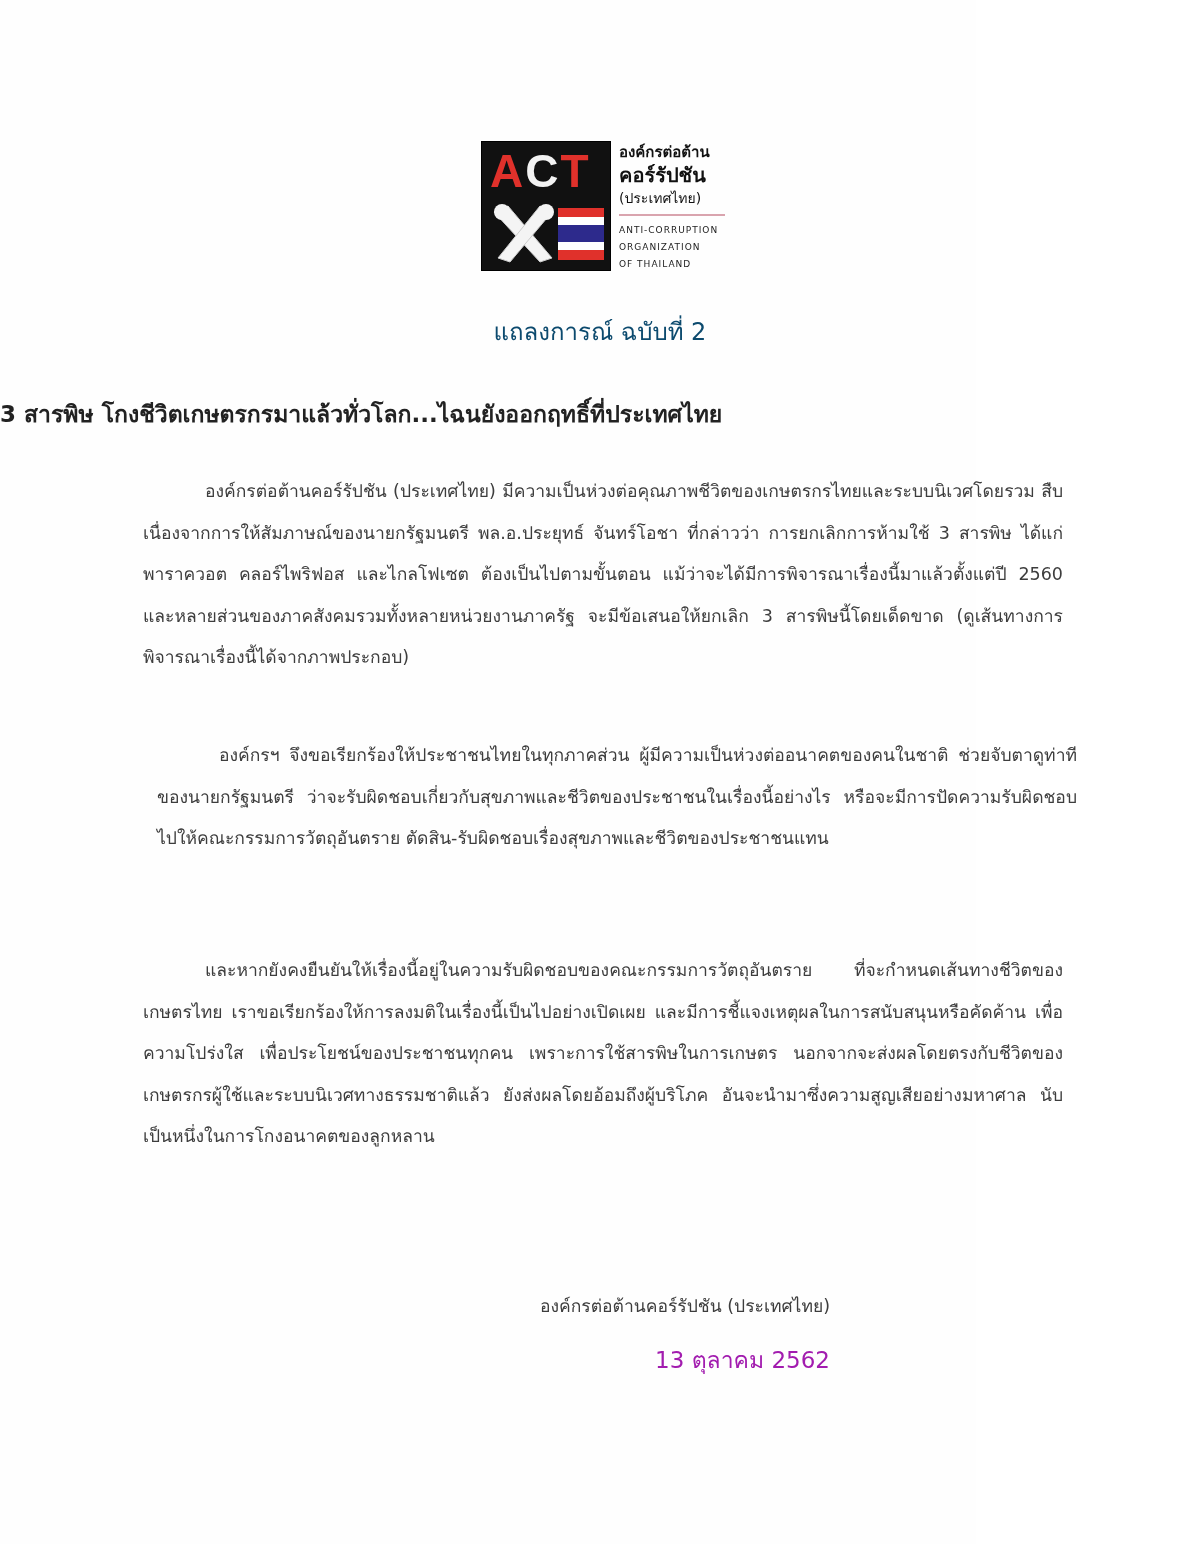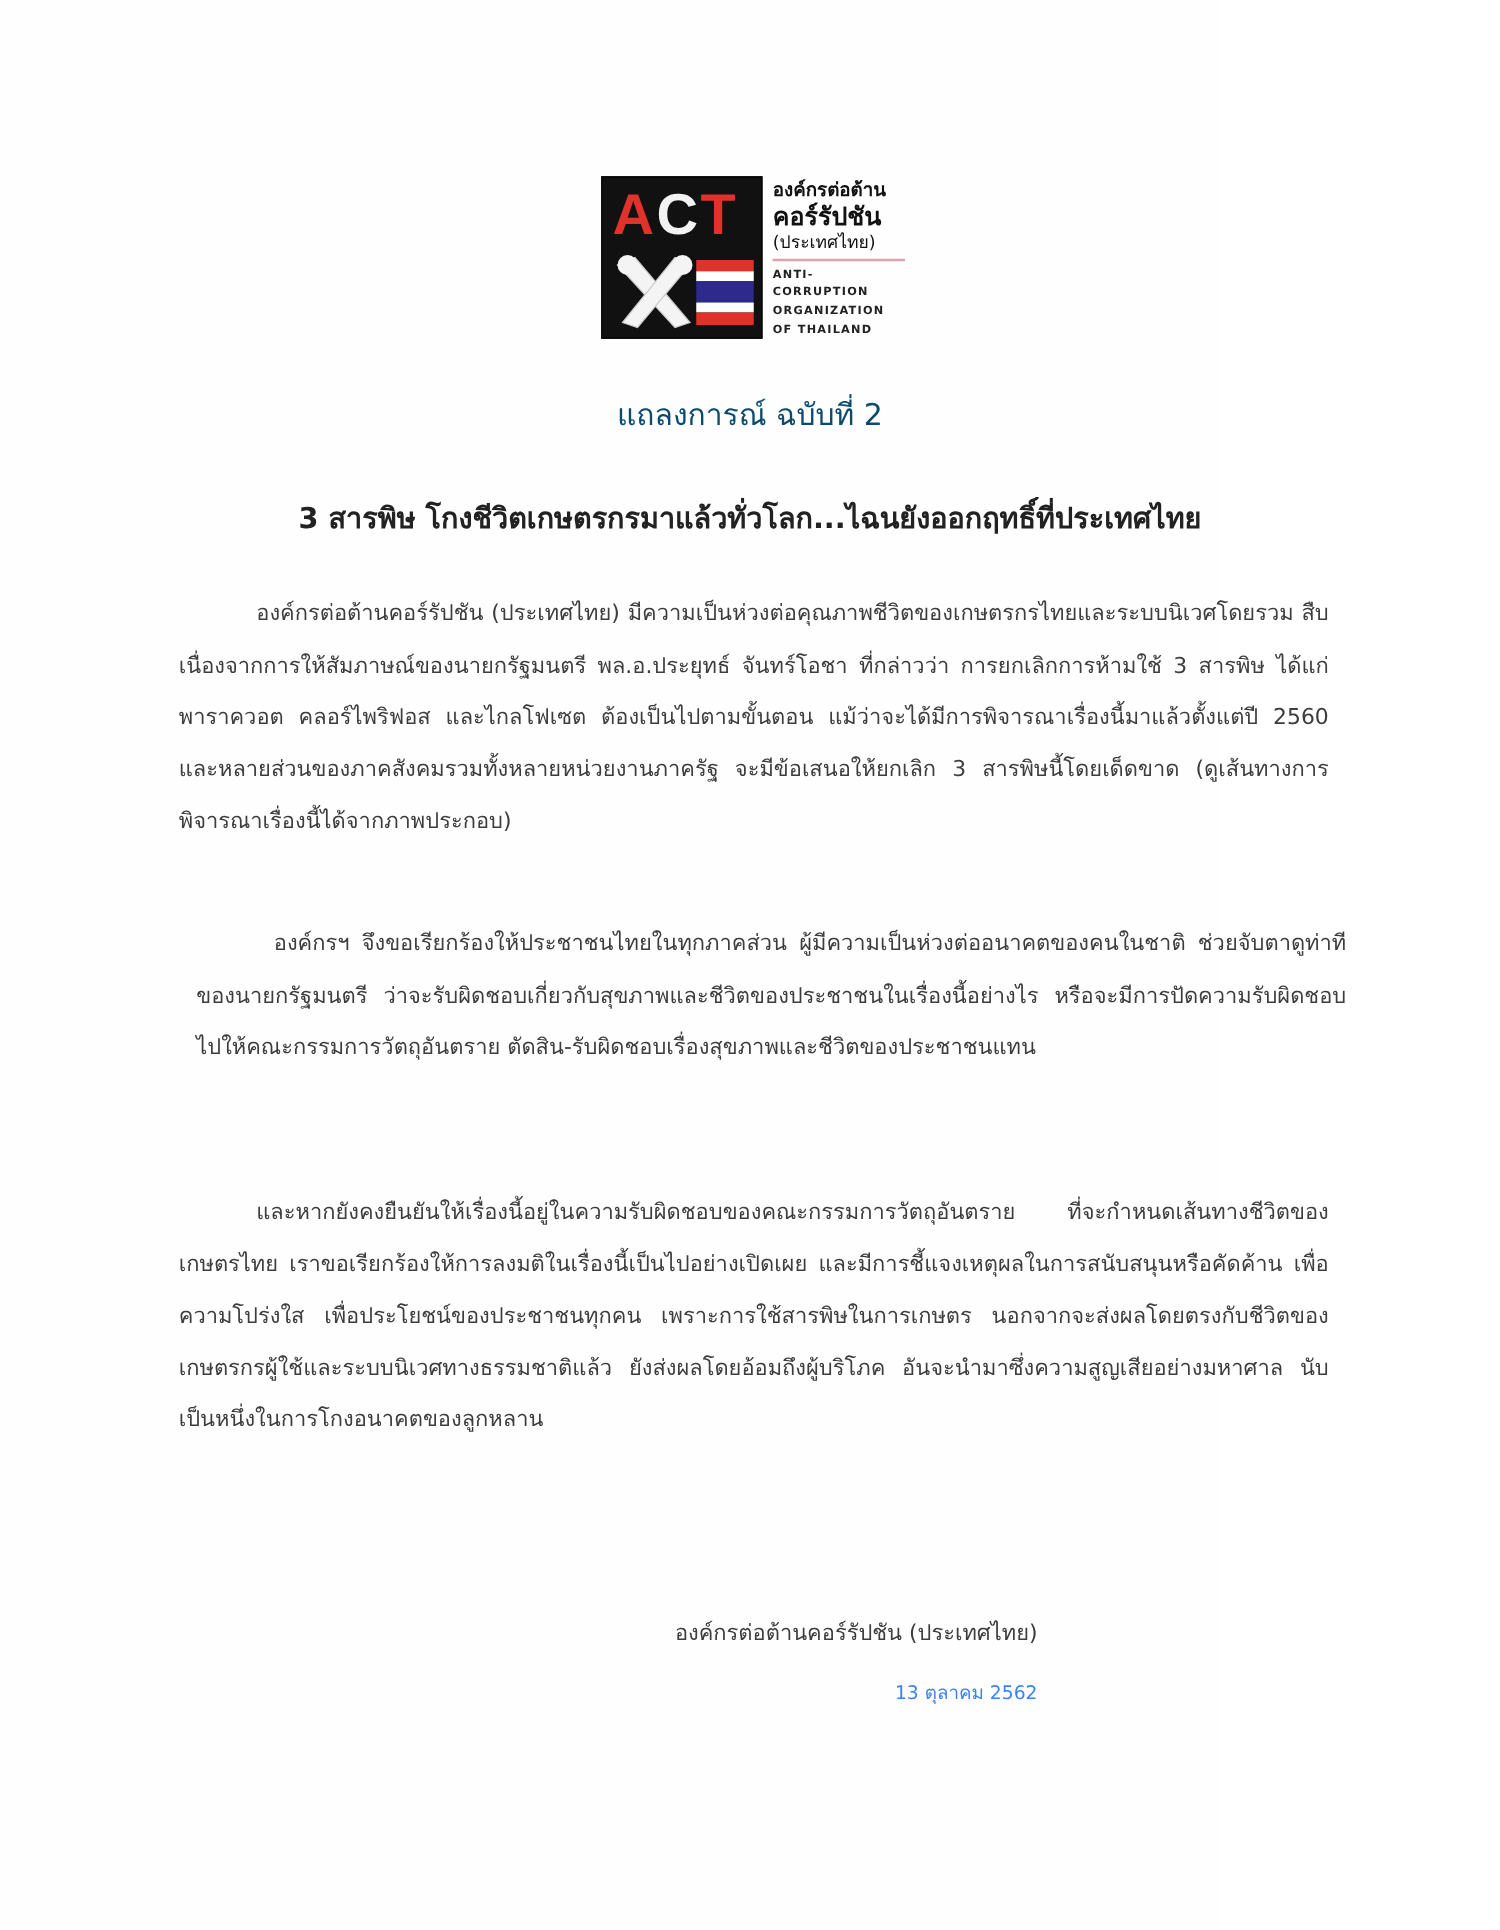--- a/index.html
+++ b/index.html
@@ -24,46 +24,46 @@
   .logo-flag { position: absolute; right: 6px; top: 66px; width: 46px; height: 52px; }
   .logo-flag div { width: 100%; }
   .logo-cross {
     position: absolute; left: 8px; top: 60px; width: 70px; height: 62px;
   }
   .logo-text { margin-left: 8px; display: flex; flex-direction: column; justify-content: space-between; }
   .logo-th1 { font-size: 15px; font-weight: 700; color: #111; line-height: 18px; margin-top: 2px; }
   .logo-th2 { font-size: 20px; font-weight: 700; color: #111; line-height: 22px; }
   .logo-th3 { font-size: 14px; font-weight: 400; color: #111; line-height: 18px; }
   .logo-rule { height: 2px; background: #d9a4ae; margin: 4px 0 3px; width: 106px; }
-  .logo-en { font-size: 9px; font-weight: 700; color: #222; line-height: 14px; letter-spacing: 1px; }
+  .logo-en { font-size: 9px; font-weight: 400; color: #222; line-height: 14px; letter-spacing: 1px; }
 
   .doc-type {
     position: absolute; left: 0; width: 1200px; top: 312px; text-align: center;
     font-size: 24px; color: #0c4a6e;
   }
   .headline {
-    position: absolute; left: 0; width: 1200px; top: 396px; text-align: center;
+    position: absolute; left: 0; width: 1200px; top: 396px; text-align: left;
     font-size: 23px; font-weight: 700; color: #222;
   }
 
   .para {
     position: absolute; left: 143px; width: 920px;
     font-size: 17.5px; line-height: 41.5px; color: #3d3d3d;
     text-align: justify; text-align-last: left;
   }
   .para .indent { display: inline-block; width: 62px; }
   .p1 { top: 471px; }
   .p2 { top: 735px; margin-left: 14px; }
   .p3 { top: 950px; }
 
   .signature {
     position: absolute; right: 146px; top: 1292px; font-size: 17.5px; color: #3d3d3d; text-align: right;
   }
   .date {
-    position: absolute; right: 146px; top: 1342px; font-size: 15px; color: #3b82f6; 
+    position: absolute; right: 146px; top: 1342px; font-size: 23px; color: #a21caf; 
   }
 </style>
 </head>
 <body>
 
 <div class="page">
 
   <div class="logo">
     <div class="logo-mark">
       <div class="logo-letters">

